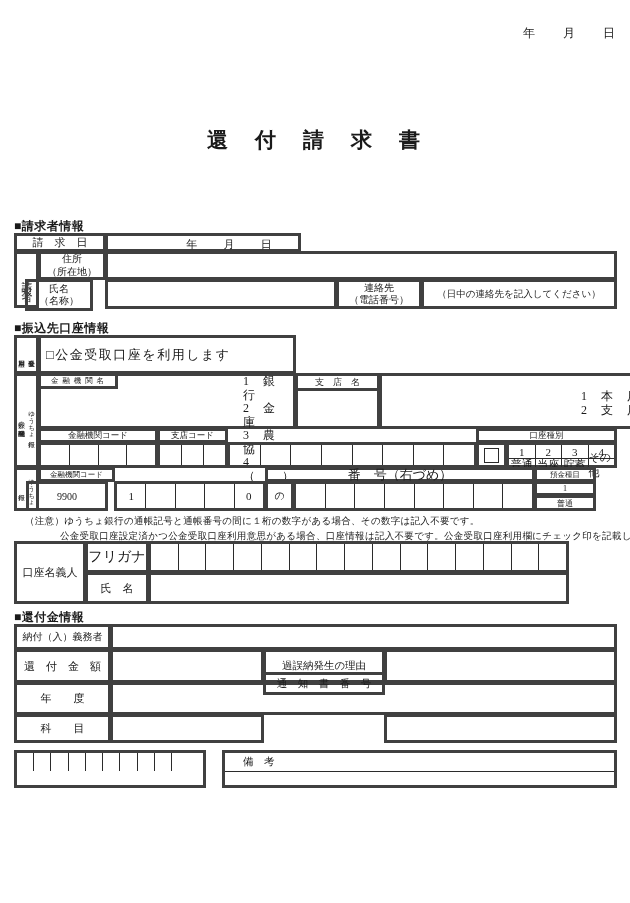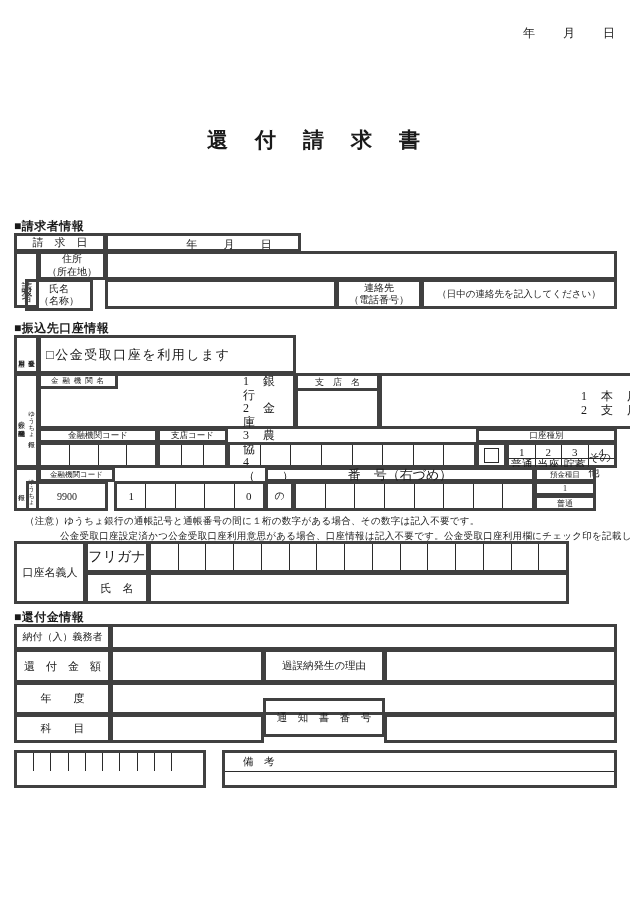--- a/index.html
+++ b/index.html
@@ -210,21 +210,21 @@
   <div class="abs bx cen" style="left:14px;top:649px;width:97px;height:34px;font-size:11px">還　付　金　額</div>
   <div class="abs bx" style="left:110px;top:649px;width:154px;height:34px"></div>
   <div class="abs bx cen" style="left:263px;top:649px;width:122px;height:34px;font-size:10.5px">過誤納発生の理由</div>
   <div class="abs bx" style="left:384px;top:649px;width:233px;height:34px"></div>
 
   <div class="abs bx cen" style="left:14px;top:682px;width:97px;height:33px;font-size:11px">年　　度</div>
   <div class="abs bx" style="left:110px;top:682px;width:507px;height:33px"></div>
 
   <div class="abs bx cen" style="left:14px;top:714px;width:97px;height:29px;font-size:11px">科　　目</div>
   <div class="abs bx" style="left:110px;top:714px;width:154px;height:29px"></div>
-  <div class="abs bx cen" style="left:263px;top:698px;width:122px;height:39px;font-size:10.5px">通　知　書　番　号</div>
+  <div class="abs bx cen" style="left:263px;top:672px;width:122px;height:23px;font-size:10.5px">通　知　書　番　号</div>
   <div class="abs bx" style="left:384px;top:714px;width:233px;height:29px"></div>
 
   <div class="abs bx" style="left:14px;top:750px;width:192px;height:38px">
     <div class="cells wideLast" style="height:18px">
         <div></div>
         <div></div>
         <div></div>
         <div></div>
         <div></div>
         <div></div>

